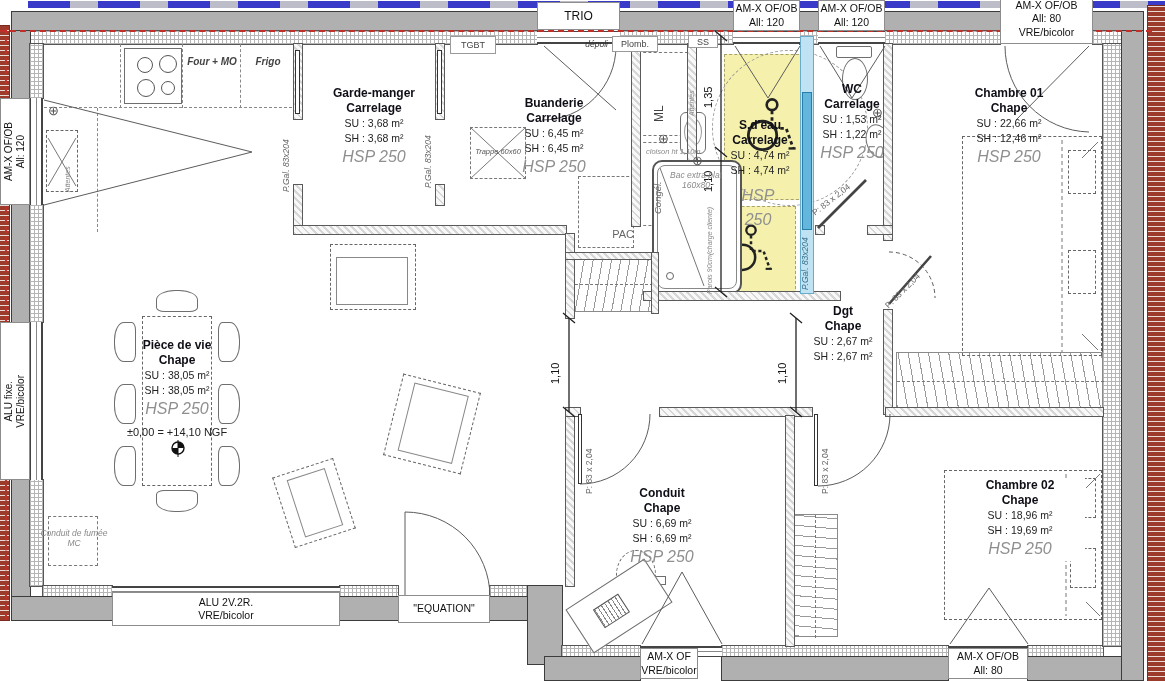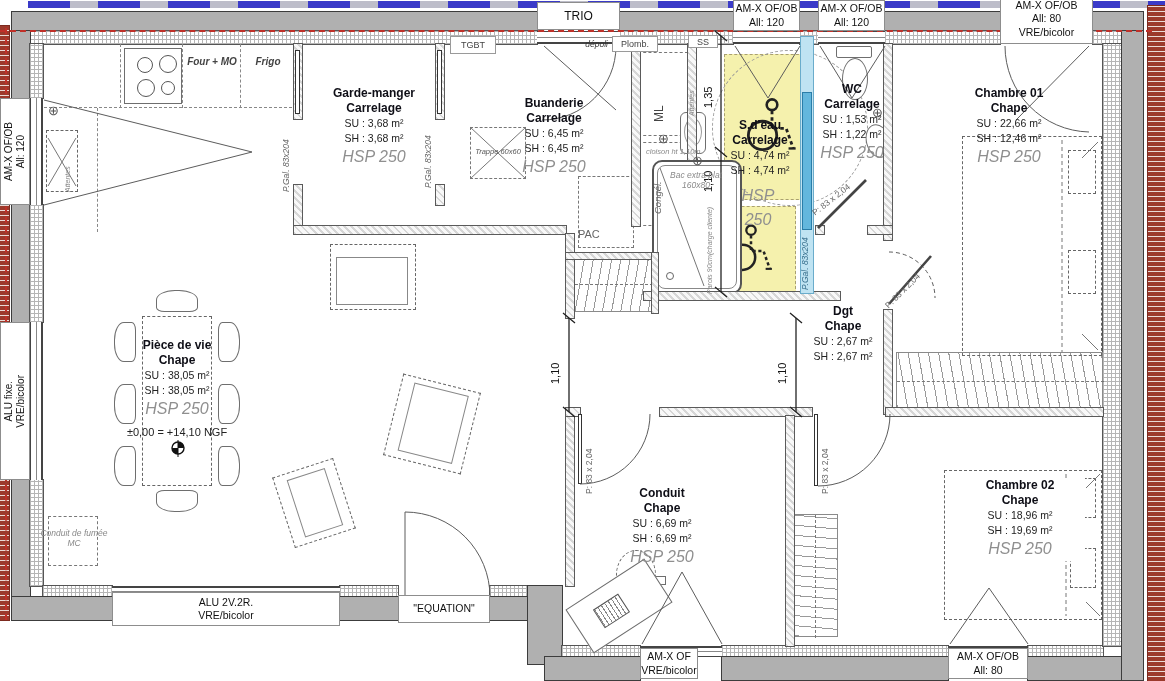--- a/index.html
+++ b/index.html
@@ -117,21 +117,21 @@
          background:repeating-linear-gradient(90deg,#888 0 1px,transparent 1px 4px)"></div>
   </div>
   <div class="p dashf" style="left:616px;top:550px;width:40px;height:50px;border-radius:50%"></div>
   <div class="p furn" style="left:654px;top:576px;width:12px;height:9px"></div>
 
   <div class="p dashb" style="left:638px;top:52px;width:50px;height:84px"></div>
   <div class="p vt" style="left:652px;top:68px;width:20px;height:54px;font-size:12px;color:#444;z-index:40">ML</div>
   <div class="p dashb" style="left:638px;top:142px;width:50px;height:84px"></div>
   <div class="p vt" style="left:652px;top:156px;width:18px;height:58px;font-size:9.5px;color:#666;font-style:italic;z-index:40">Congél.</div>
   <div class="p dashb" style="left:578px;top:176px;width:56px;height:72px"></div>
-  <div class="p" style="left:578px;top:228px;width:56px;text-align:left;font-size:11px;color:#666;z-index:40">PAC</div>
+  <div class="p" style="left:578px;top:228px;width:56px;text-align:right;font-size:11px;color:#666;z-index:40">PAC</div>
   <div class="p dashb" style="left:470px;top:127px;width:56px;height:52px"></div>
   <div class="p note" style="left:466px;top:147px;width:64px;font-size:7.5px;text-align:center;color:#555;z-index:41">Trappe 60x60</div>
 
   <div class="p" style="left:652px;top:160px;width:90px;height:134px;border:2px solid #555;border-radius:10px;background:#fff;z-index:12">
     <div class="p" style="left:3px;top:3px;width:80px;height:124px;border:1px solid #888;border-radius:8px"></div>
     <div class="p" style="left:12px;top:110px;width:8px;height:8px;border:1px solid #666;border-radius:50%"></div>
   </div>
   <div class="p note" style="left:652px;top:170px;width:88px;font-size:8.5px;text-align:center;z-index:41">
     <div>Bac extra plat</div>
     <div>160x80</div>

